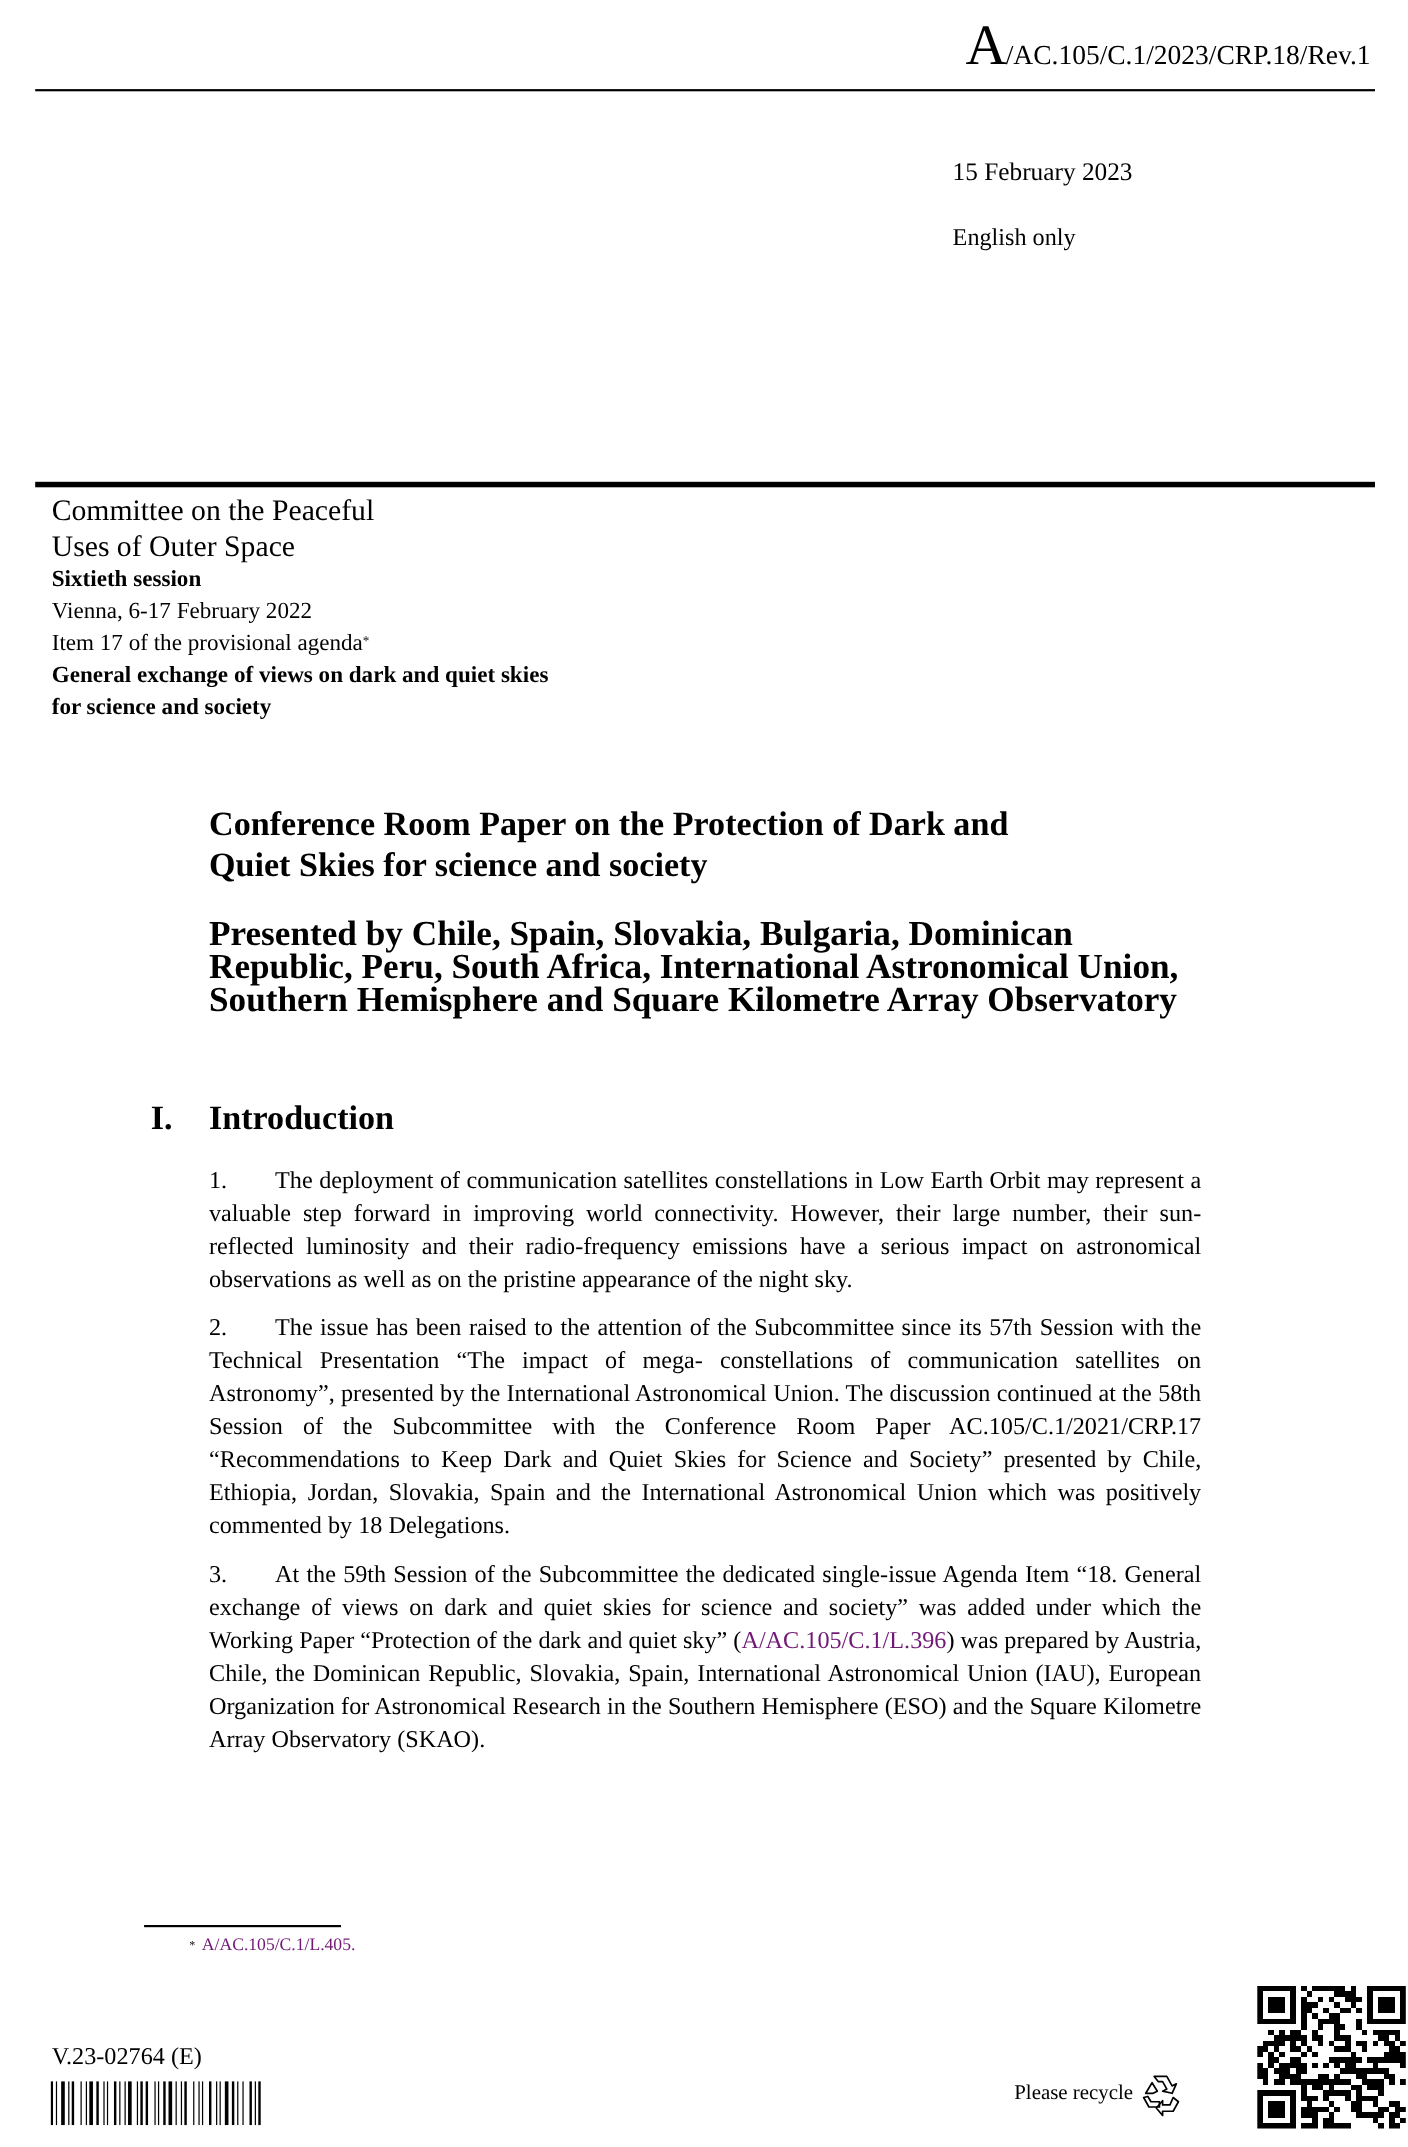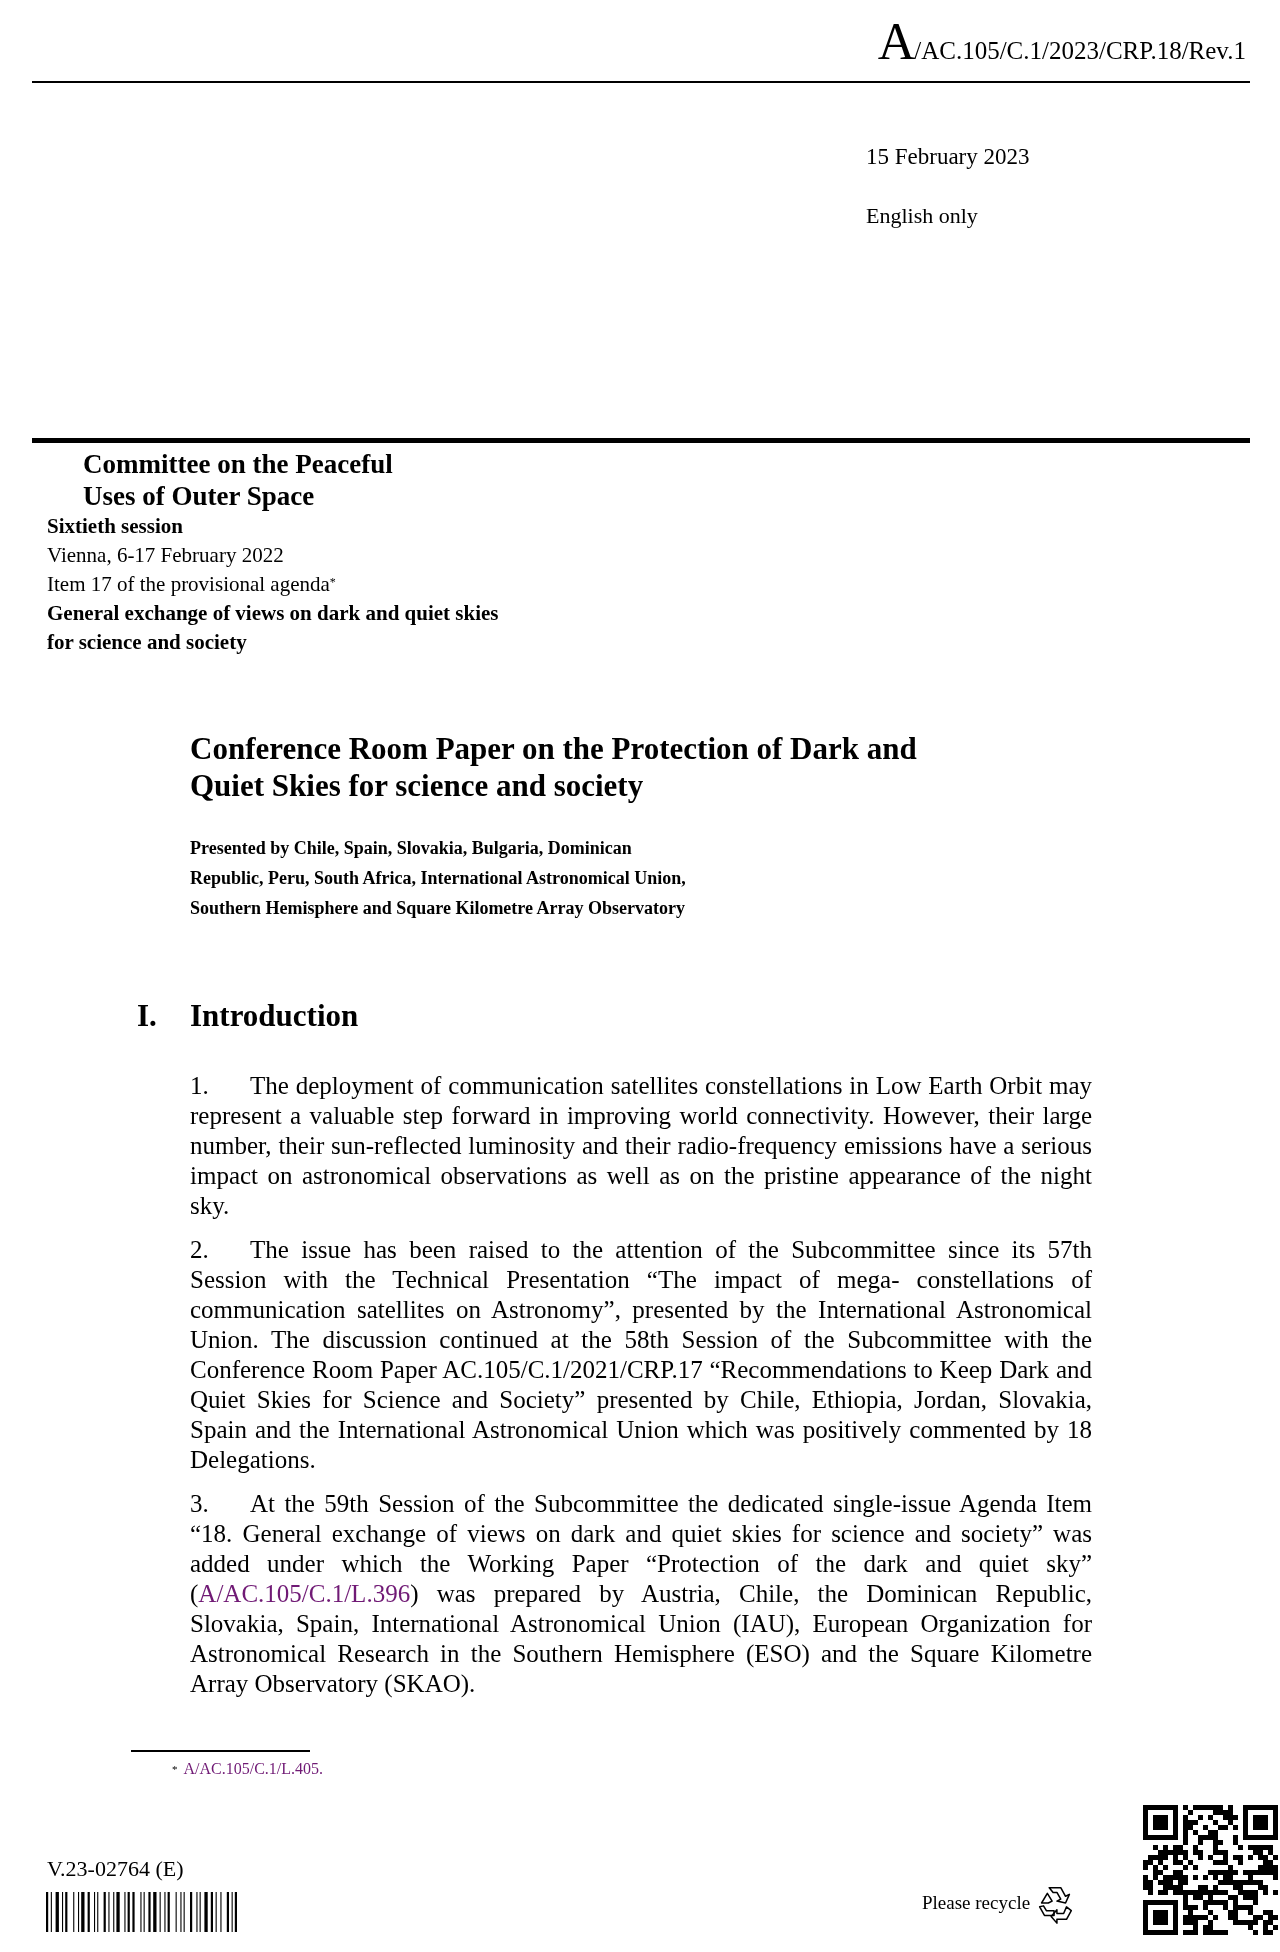--- a/index.html
+++ b/index.html
@@ -13,36 +13,36 @@
     .doc-symbol { right: 34px; top: 16px; white-space: nowrap; font-size: 25px; line-height: 52px; }
     .doc-symbol .big-a { font-size: 52px; vertical-align: baseline; letter-spacing: -1px; }
     .top-rule { left: 32px; top: 81px; width: 1218px; height: 2px; background: #000; }
     .date { left: 866px; top: 143px; font-size: 23px; line-height: 28px; }
     .lang { left: 866px; top: 202px; font-size: 22px; line-height: 28px; }
 
     .thick-rule { left: 32px; top: 438px; width: 1218px; height: 5px; background: #000; }
 
     
     .committee { left: 47px; top: 448px; }
-    .committee .l1 { font-weight: bold; font-size: 27px; line-height: 32px; display: block; margin-left: 36px; }
+    .committee .l1 { font-weight: normal; font-size: 27px; line-height: 32px; display: block; }
     .committee .l2 { font-weight: bold; font-size: 21px; line-height: 29px; display: block; }
     .committee .l3 { font-size: 21px; line-height: 29px; display: block; }
     .committee sup { font-size: 12px; vertical-align: top; position: relative; top: -2px; }
 
     
     .title { left: 190px; top: 730px; width: 900px; font-weight: bold; font-size: 31px; line-height: 37px; }
-    .presented { left: 190px; top: 833px; width: 900px; font-weight: bold; font-size: 18px; line-height: 30px; }
+    .presented { left: 190px; top: 833px; width: 900px; font-weight: bold; font-size: 32px; line-height: 30px; }
 
     
     .section { left: 137px; top: 996px; font-weight: bold; font-size: 31px; line-height: 40px; }
     .section .num { display: inline-block; width: 53px; }
 
     
     .body { left: 190px; top: 1058px; width: 902px; }
-    .para { font-size: 25px; line-height: 30px; text-align: justify; margin: 13px 0 14px 0; }
+    .para { font-size: 22px; line-height: 30px; text-align: justify; margin: 0 0 14px 0; }
     .para .pnum { display: inline-block; width: 60px; }
     .link { color: #701a75; text-decoration: none; }
 
     
     .fn-rule { left: 131px; top: 1750px; width: 179px; height: 1.5px; background: #000; }
     .footnote { left: 172px; top: 1758px; font-size: 16px; line-height: 22px; }
     .footnote sup { font-size: 11px; vertical-align: top; margin-right: 6px; }
 
     
     .job-number { left: 47px; top: 1855px; font-size: 22px; line-height: 28px; }

